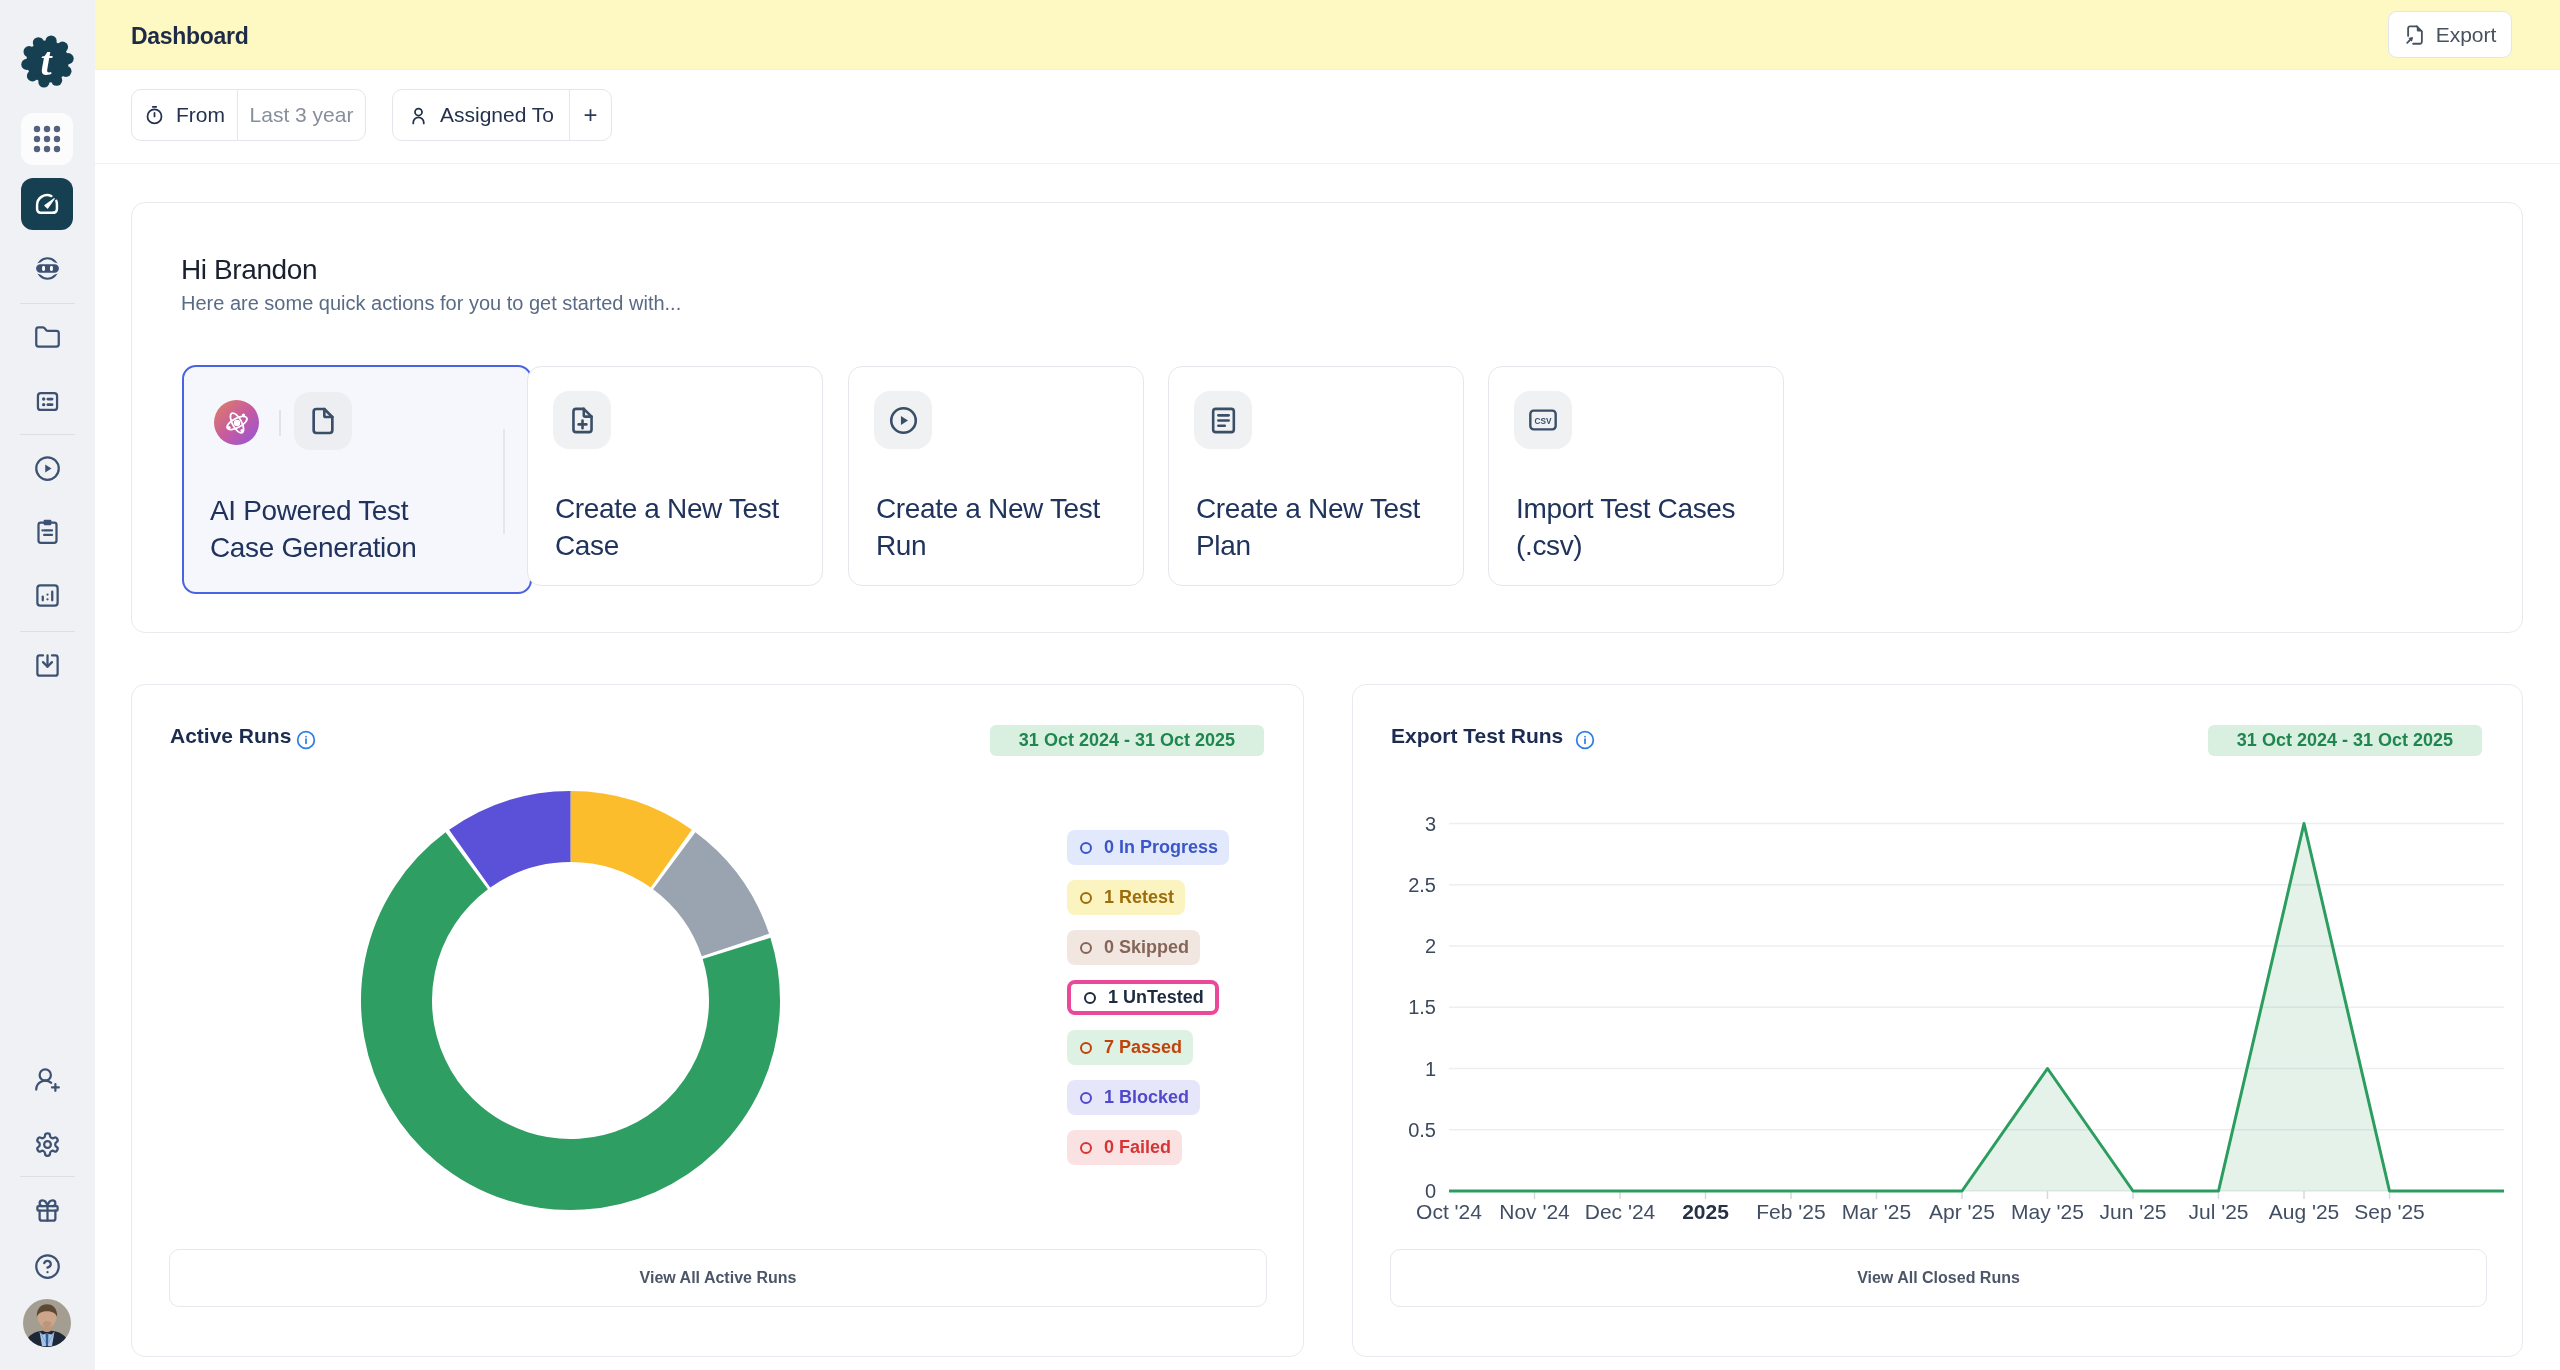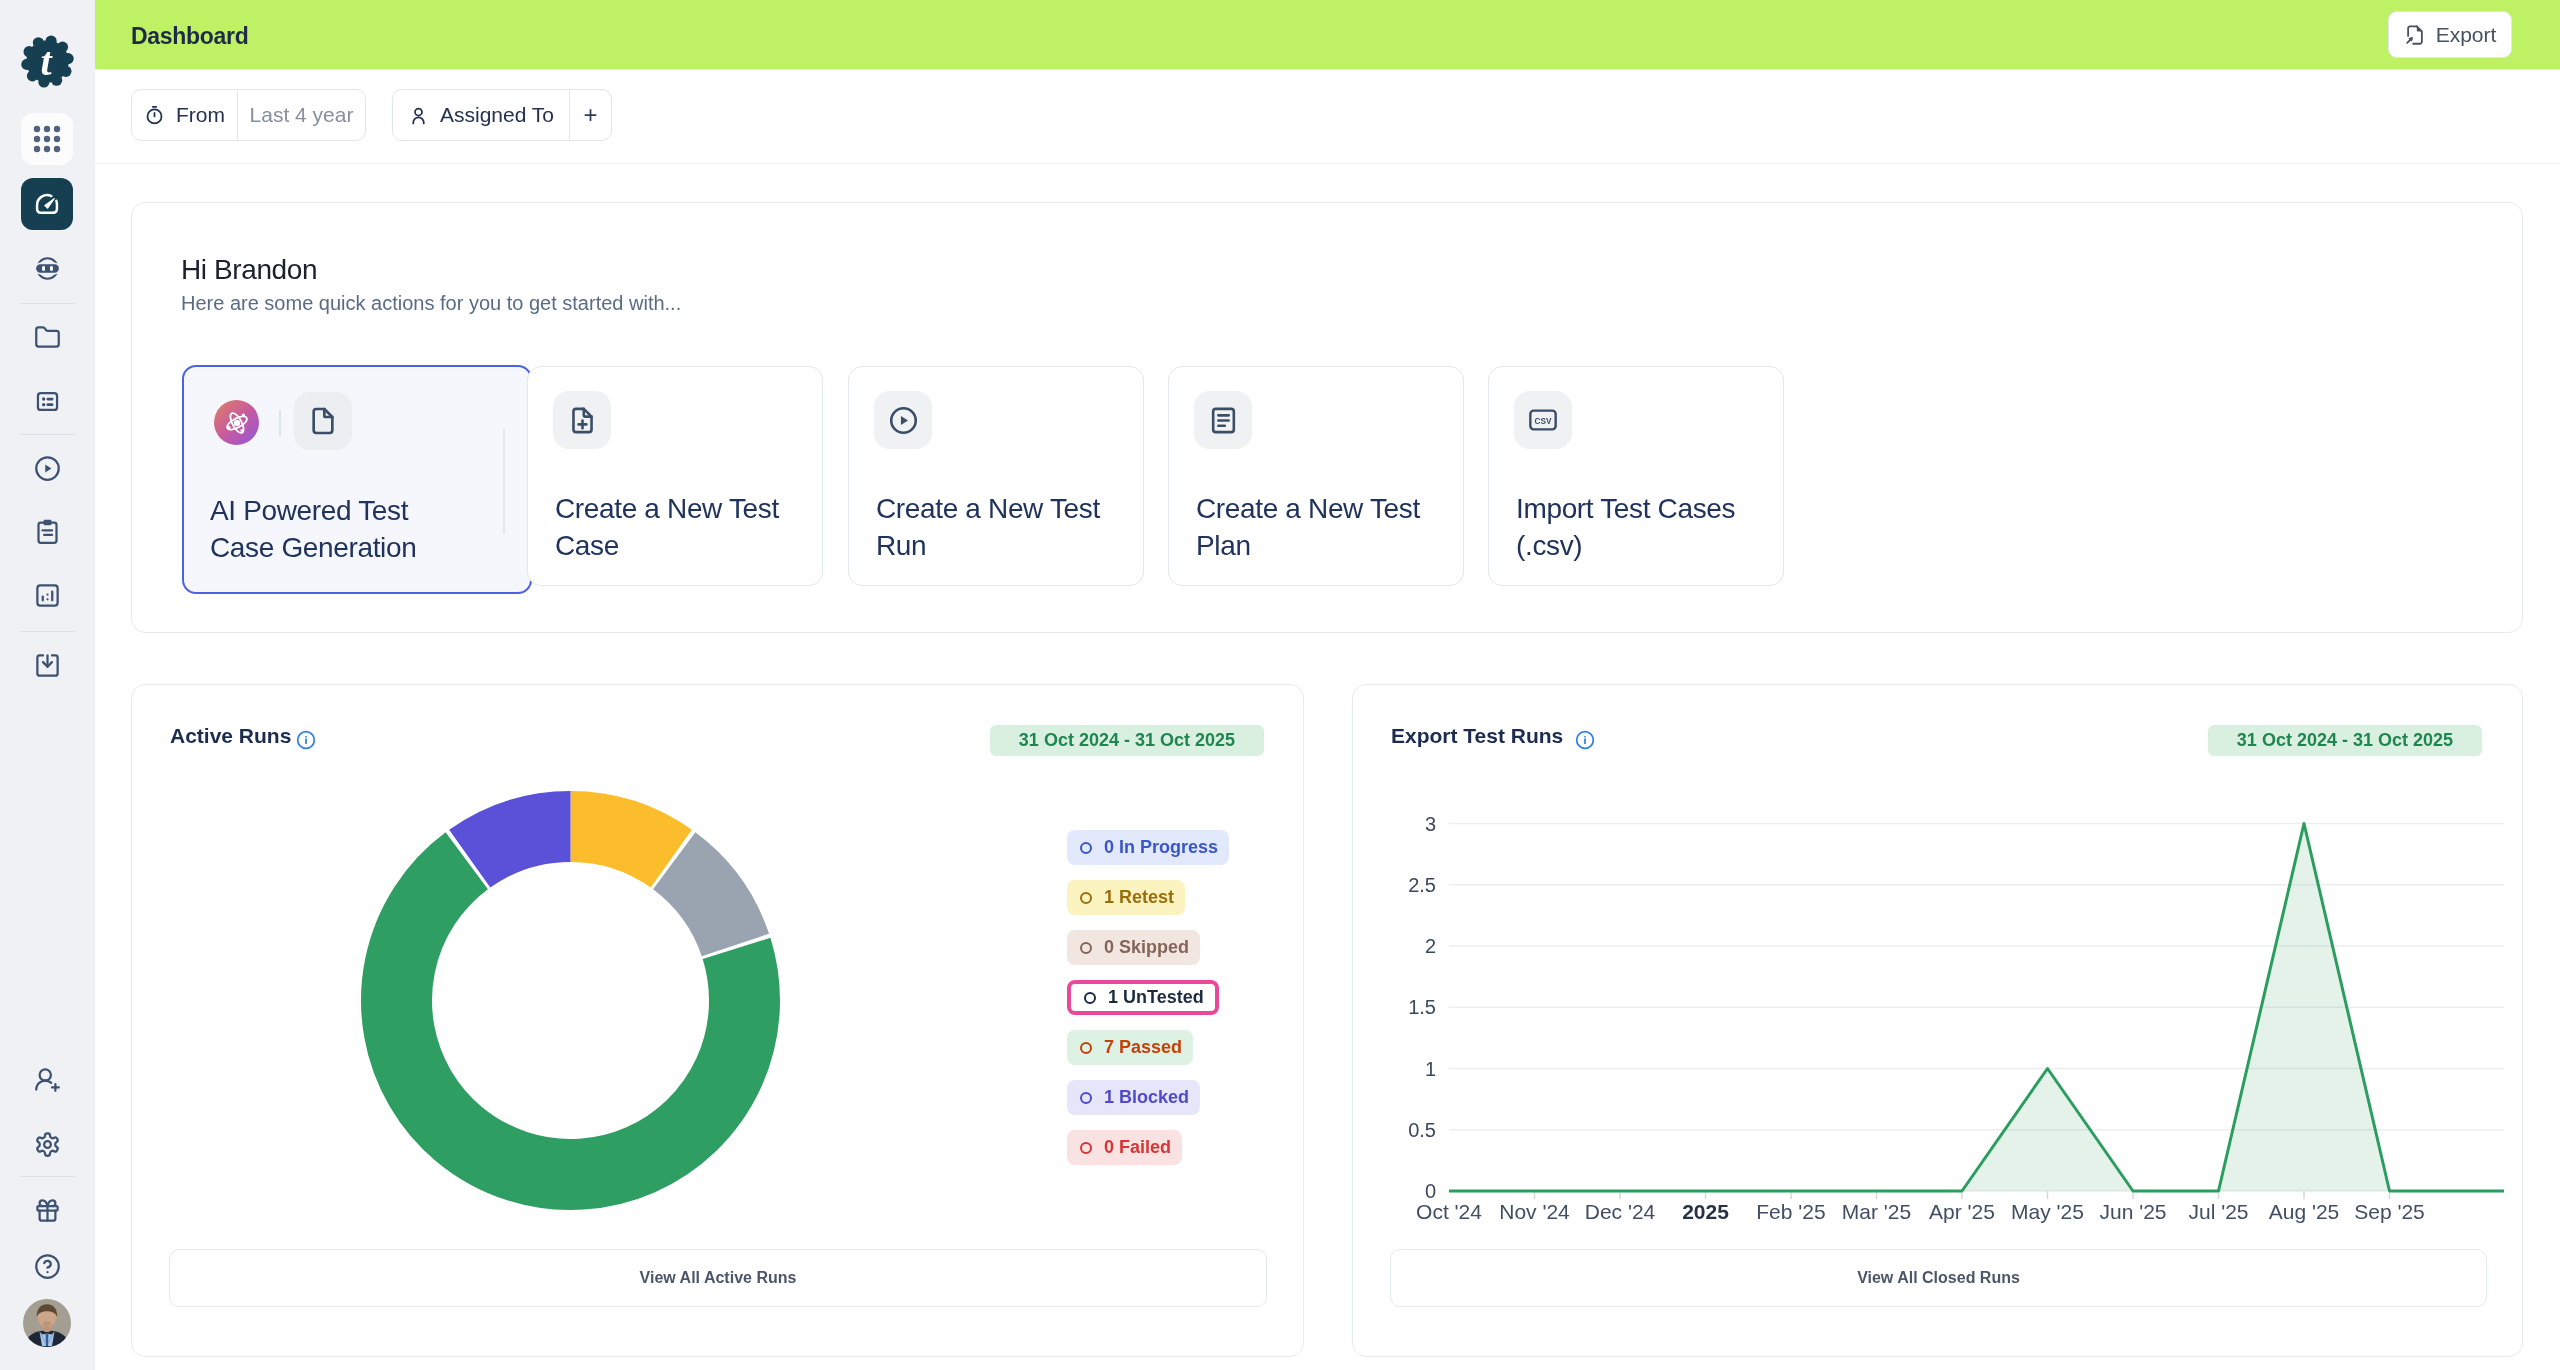--- a/index.html
+++ b/index.html
@@ -7,21 +7,21 @@
   .abs { position:absolute; }
   #page { position:relative; width:2560px; height:1370px; }
 
   
   #sidebar { position:absolute; left:0; top:0; width:95px; height:1370px; background:#f0f1f4; }
   .sq-btn { position:absolute; left:21px; width:52px; height:52px; border-radius:12px; display:flex; align-items:center; justify-content:center; }
   .side-ic { position:absolute; left:34px; width:27px; height:27px; }
   .side-div { position:absolute; left:20px; width:55px; height:1px; background:#dcdfe5; }
 
   
-  #header { position:absolute; left:95px; top:0; width:2465px; height:70px; background:#bef264; border-bottom:1px solid #eef0f2; }
+  #header { position:absolute; left:95px; top:0; width:2465px; height:70px; background:#fef9c3; border-bottom:1px solid #eef0f2; }
   #hdr-title { position:absolute; left:36px; top:23px; font-size:23px; font-weight:bold; letter-spacing:-0.3px; color:#1e2b48; }
   #export-btn { position:absolute; left:2293px; top:11px; width:124px; height:47px; border:1px solid #e2e6ea; border-radius:9px; background:#fff; display:flex; align-items:center; justify-content:center; gap:10px; font-size:21px; color:#47525f; }
 
   
   #filters { position:absolute; left:95px; top:70px; width:2538px; height:94px; background:#fff; border-bottom:1px solid #eef0f2; }
   .fgroup { position:absolute; top:19px; height:52px; border:1px solid #e3e6ea; border-radius:10px; background:#fff; display:flex; align-items:stretch; }
   .fseg { display:flex; align-items:center; justify-content:center; gap:11px; font-size:21px; color:#23314e; }
   .fseg + .fseg { border-left:1px solid #e3e6ea; }
   .fmuted { color:#878f9c; }
 
@@ -215,21 +215,21 @@
     <div class="fgroup" style="left:36px;">
       <div class="fseg" style="width:105px;">
         <svg width="21" height="21" viewBox="0 0 24 24" fill="none" stroke="#23314e" stroke-width="2" stroke-linecap="round" stroke-linejoin="round">
           <circle cx="12" cy="13" r="8"></circle>
             <path d="M12 9v4"></path>
             <path d="M10 2h4"></path>
         </svg>
         <span>From</span>
       </div>
       <div class="fseg fmuted" style="width:128px;">
-          <span>Last 4 year</span>
+          <span>Last 3 year</span>
         </div>
     </div>
     <div class="fgroup" style="left:297px;">
       <div class="fseg" style="width:176px;">
         <svg width="21" height="21" viewBox="0 0 24 24" fill="none" stroke="#23314e" stroke-width="2" stroke-linecap="round" stroke-linejoin="round">
           <circle cx="12" cy="8" r="4"></circle>
             <path d="M6 21v-1a6 6 0 0 1 12 0v1"></path>
         </svg>
         <span>Assigned To</span>
       </div>

